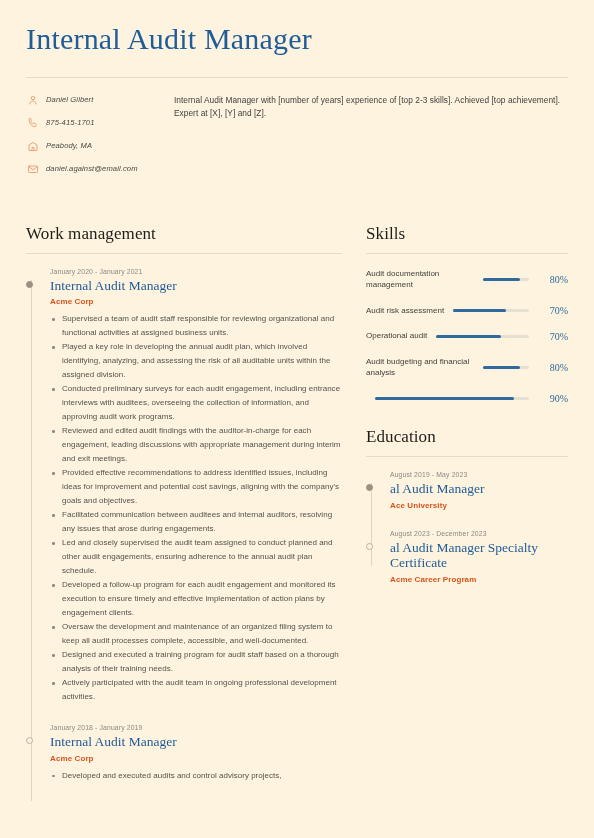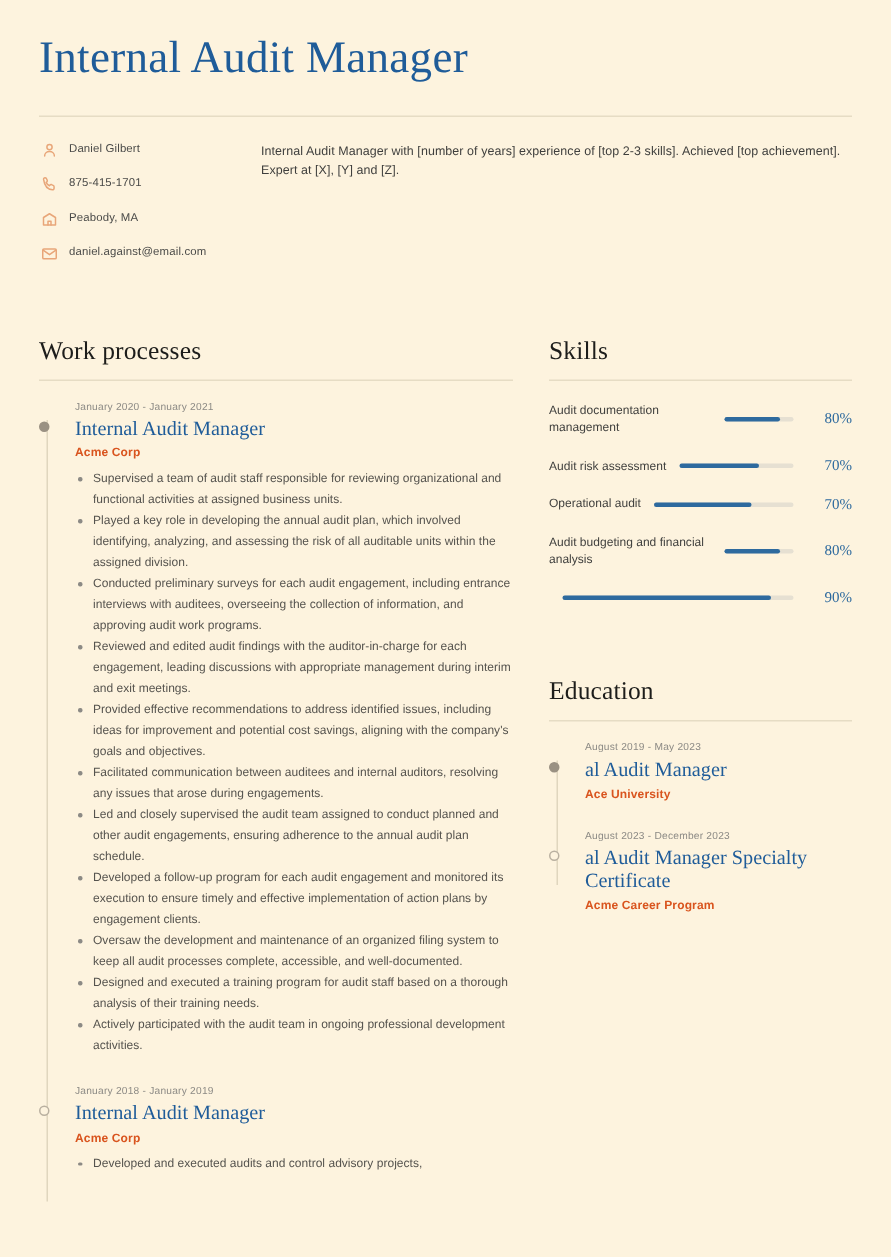--- a/index.html
+++ b/index.html
@@ -43,21 +43,23 @@
   .top-block {
     display: flex;
     margin-top: 16px;
   }
   .contact-col {
     width: 126px;
     flex: 0 0 126px;
   }
   .contact-row {
     display: flex;
+    align-items: center;
     margin-bottom: 10px;
+    font-style: italic;
   }
   .contact-icon {
     width: 13px;
     height: 13px;
     flex: 0 0 13px;
     margin-right: 7px;
     display: flex;
     align-items: center;
     justify-content: center;
   }
@@ -226,21 +228,21 @@
   }
   .skill-pct {
     font-family: "Liberation Serif", serif;
     font-size: 10px;
     color: #2E6A9E;
     flex: 0 0 30px;
     text-align: right;
   }
 
   
-  .edu-section { margin-top: 47px; }
+  .edu-section { margin-top: 23px; }
   .edu-timeline {
     position: relative;
     margin-top: 14px;
     padding-left: 24px;
   }
   .edu-timeline::before {
     content: "";
     position: absolute;
     left: 4.5px;
     top: 12px;
@@ -302,21 +304,21 @@
     </div>
 
     <div class="summary-col">
       <p class="summary-text">Internal Audit Manager with [number of years] experience of [top 2-3 skills]. Achieved [top achievement]. Expert at [X], [Y] and [Z].</p>
     </div>
   </div>
 
   <div class="body-cols">
 
     <div class="col-left">
-      <h2 class="section-title">Work processes</h2>
+      <h2 class="section-title">Work management</h2>
       <hr class="section-rule">
       <div class="timeline" id="work-timeline">
           <div class="entry">
             <span class="entry-dot filled"></span>
             <div class="entry-date">January 2020 - January 2021</div>
             <div class="entry-role">Internal Audit Manager</div>
             <div class="entry-org">Acme Corp</div>
             <ul class="entry-points">
               <li>Supervised a team of audit staff responsible for reviewing organizational and functional activities at assigned business units.</li>
               <li>Played a key role in developing the annual audit plan, which involved identifying, analyzing, and assessing the risk of all auditable units within the assigned division.</li>

